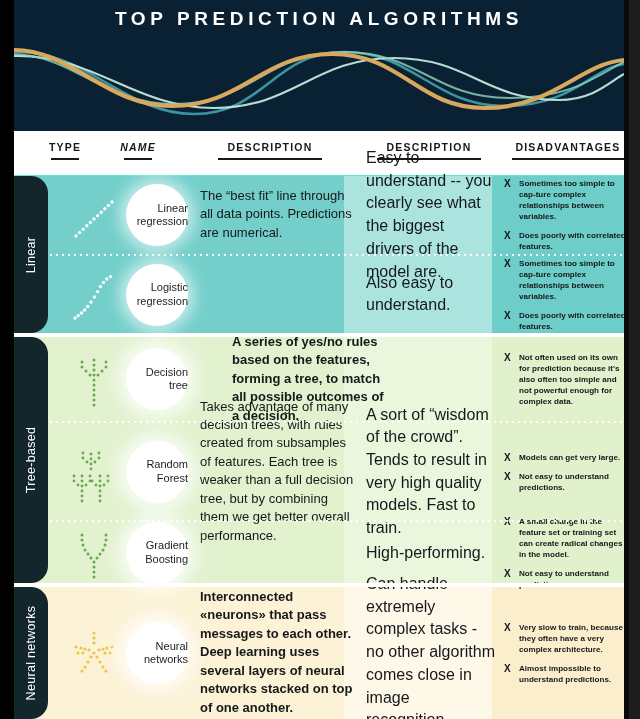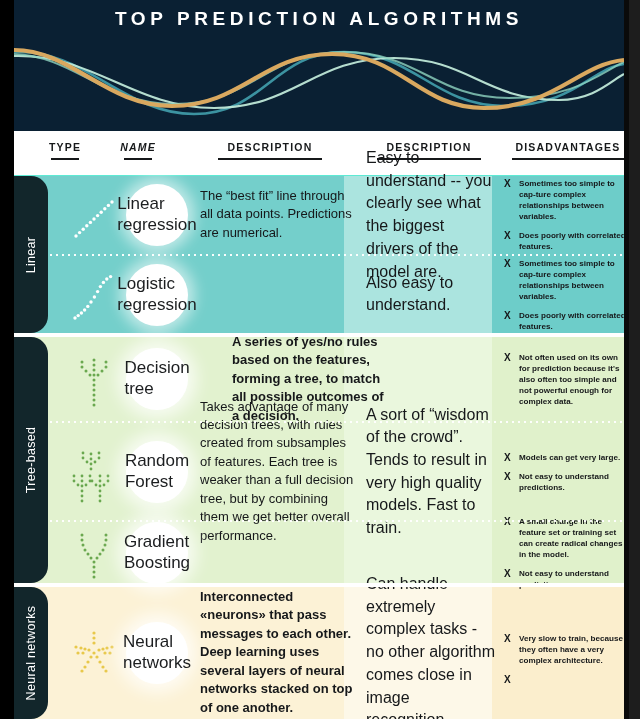--- a/index.html
+++ b/index.html
@@ -74,21 +74,21 @@
   .row { position:absolute; left:34px; width:576px; z-index:2; }
   .row .icon-cell {
     position:absolute; left:12px; top:0; width:68px; height:100%;
   }
   .row .icon-cell svg { position:absolute; left:50%; top:50%; transform:translate(-50%,-50%); }
   .bubble {
     position:absolute; left:78px; top:50%; transform:translateY(-50%);
     width:62px; height:62px; border-radius:50%;
     background:#ffffff;
     display:flex; align-items:center; justify-content:center;
-    text-align:left; font-size:17px; line-height:1.22; color:#1c1e20;
+    text-align:right; font-size:11px; line-height:1.22; color:#1c1e20;
     box-shadow:0 0 14px 7px rgba(255,255,255,0.55);
   }
   .bubble.soft { box-shadow:0 0 16px 9px rgba(255,255,255,0.7); }
   .desc {
     position:absolute; left:152px; top:50%; transform:translateY(-50%);
     width:160px; font-size:13px; line-height:1.42; color:#16181a;
   }
   .adv {
     position:absolute; left:318px; top:50%; transform:translateY(-50%);
     width:130px; font-size:16px; line-height:1.42; color:#16181a;
@@ -356,20 +356,21 @@
             <circle cx="31" cy="25" r="1.5"></circle>
               <circle cx="33" cy="20" r="1.5"></circle>
             <circle cx="34" cy="15" r="1.5"></circle>
               <circle cx="34" cy="10" r="1.5"></circle>
           </g>
         </svg>
       </div>
       <div class="bubble soft">
         <span>Gradient Boosting</span>
       </div>
+      <div class="adv">High-performing.</div>
       <div class="dis">
         <div class="item">
           <span class="x">X</span>
           <span>A small change in the feature set or training set can create radical changes in the model.</span>
         </div>
         <div class="item">
           <span class="x">X</span>
           <span>Not easy to understand predictions.</span>
         </div>
       </div>
@@ -422,18 +423,19 @@
       </div>
       <div class="desc" style="font-weight:bold;">Interconnected «neurons» that pass messages to each other. Deep learning uses several layers of neural networks stacked on top of one another.</div>
       <div class="adv">Can handle extremely complex tasks - no other algorithm comes close in image recognition.</div>
       <div class="dis">
         <div class="item">
           <span class="x">X</span>
           <span>Very slow to train, because they often have a very complex architecture.</span>
         </div>
         <div class="item">
           <span class="x">X</span>
+          <span>Almost impossible to understand predictions.</span>
         </div>
       </div>
     </div>
   </div>
 
 </div>
 
 </body></html>

